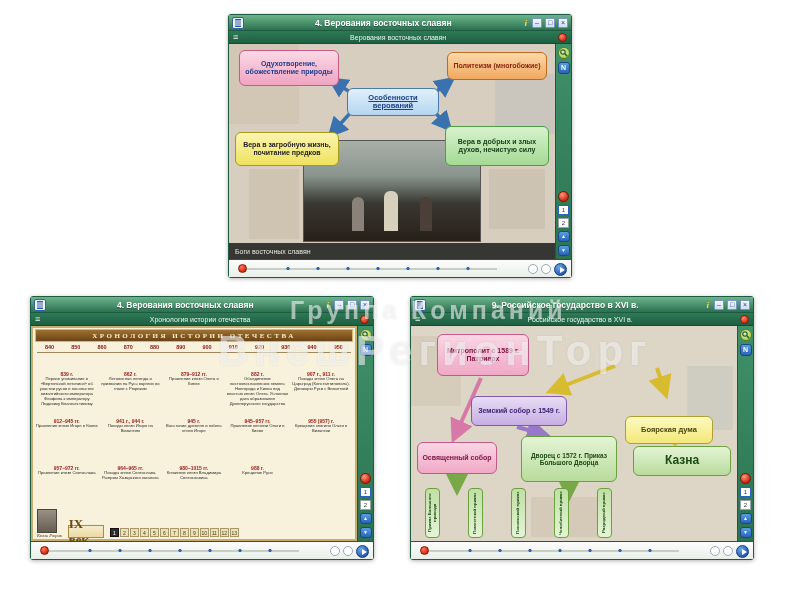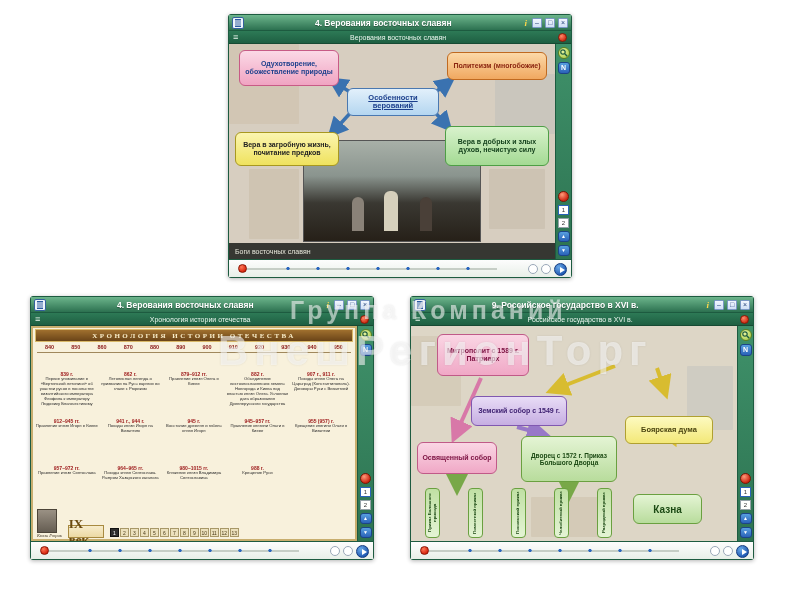--- a/index.html
+++ b/index.html
@@ -96,21 +96,21 @@
   .pgn span:first-of-type{background:#2e2e2e;color:#fff;border-color:#111;}
 
   
   .c3{background:#ddd6c6;}
   .s-mitr{left:26px;top:8px;width:92px;height:42px;background:linear-gradient(#fad6e4,#f0a8c6);border-color:#c05a88;color:#7a1040;font-size:7px;}
   .s-tsar{left:194px;top:8px;width:104px;height:30px;background:linear-gradient(#fdfac0,#f3e878);border-color:#b0a030;color:#4a4410;font-size:7.5px;}
   .s-zem{left:60px;top:70px;width:96px;height:30px;background:linear-gradient(#e8dcf6,#c6aee2);border-color:#8058b0;color:#3a1c6e;font-size:7px;}
   .s-duma{left:214px;top:72px;width:88px;height:28px;background:linear-gradient(#fdfac0,#f3e878);border-color:#b0a030;color:#4a4410;font-size:7.5px;margin-top:18px;}
   .s-sobor{left:6px;top:116px;width:80px;height:32px;background:linear-gradient(#fad6e4,#f0a8c6);border-color:#c05a88;color:#7a1040;font-size:7px;}
   .s-dvor{left:110px;top:110px;width:96px;height:46px;background:linear-gradient(#e4f4d4,#b8dc9c);border-color:#6aa040;color:#1c4a14;font-size:6.5px;}
-  .s-kazna{left:222px;top:120px;width:69px;height:30px;background:linear-gradient(#e4f4d4,#b8dc9c);border-color:#6aa040;color:#1c4a14;font-size:10px;margin-top:48px;}
+  .s-kazna{left:222px;top:120px;width:98px;height:30px;background:linear-gradient(#e4f4d4,#b8dc9c);border-color:#6aa040;color:#1c4a14;font-size:12px;}
   .prikaz-row{position:absolute;left:14px;top:162px;height:50px;display:flex;gap:28px;z-index:3;}
   .prikaz{width:15px;height:50px;background:linear-gradient(#e4f4d4,#c0e0a4);border:1.5px solid #6aa040;
     border-radius:4px;color:#1c4a14;font-size:4.4px;font-weight:bold;
     writing-mode:vertical-rl;transform:rotate(180deg);display:flex;align-items:center;justify-content:center;
     text-align:center;padding:2px 1px;line-height:1.1;}
 
   .watermark{position:absolute;left:210px;top:296px;width:580px;z-index:60;pointer-events:none;
     color:rgba(255,255,255,.55);font-weight:bold;text-shadow:0 0 2px rgba(110,110,110,.18);margin-left:8px;}
   .wm1{font-size:25px;letter-spacing:4px;margin-left:72px;}
   .wm2{font-size:42px;letter-spacing:6px;margin-top:2px;}

